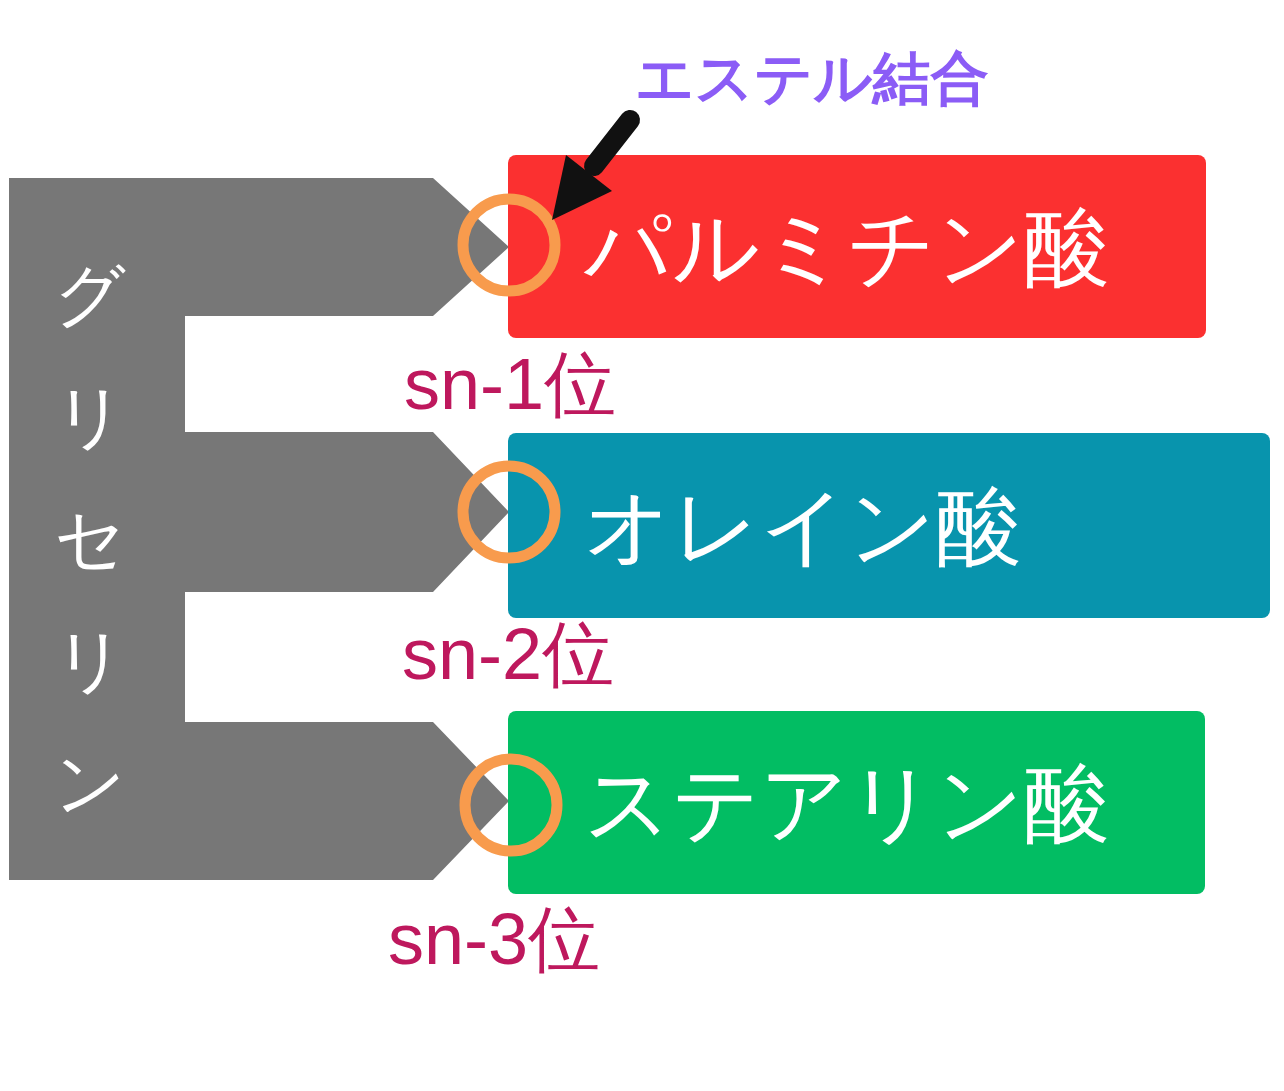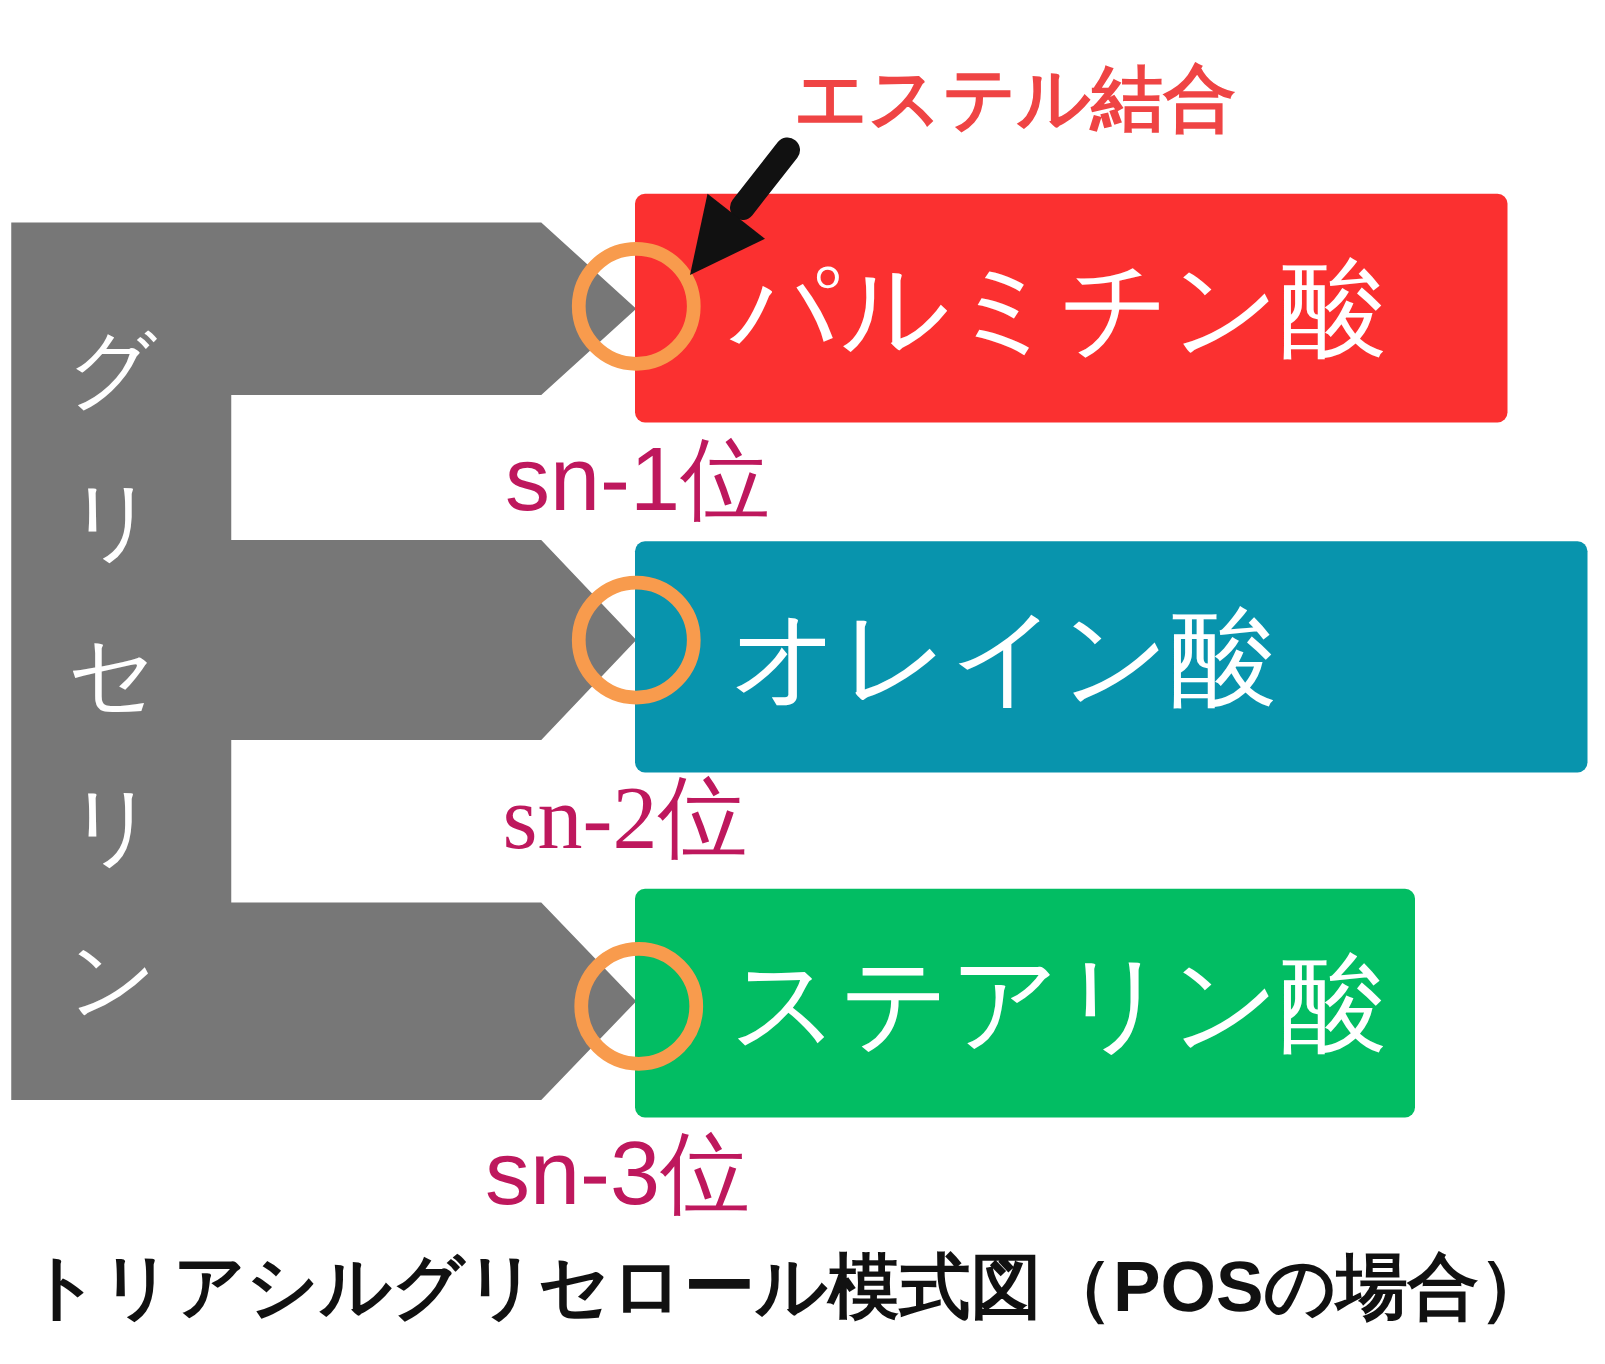--- a/index.html
+++ b/index.html
@@ -9,38 +9,38 @@
   }
   svg.layer { position:absolute; left:0; top:0; width:1284px; height:1091px; }
 
   .box {
     position:absolute; border-radius:8px; display:flex; align-items:center;
     box-sizing:border-box; padding-left:76px; color:#ffffff; font-size:86px;
     line-height:1; white-space:nowrap; z-index:2;
   }
   .box-palmitic { left:508px; top:155px; width:698px; height:183px; }
   .box-oleic    { left:508px; top:433px; width:762px; height:185px; }
-  .box-stearic  { left:508px; top:711px; width:624px; height:183px; }
+  .box-stearic  { left:508px; top:711px; width:697px; height:183px; }
 
   .glycerol-col { position:absolute; left:28px; top:234px; width:124px; z-index:2; }
   .g-char {
     height:122px; display:flex; align-items:center; justify-content:center;
     color:#ffffff; font-size:70px; line-height:1;
   }
 
   .ester-label {
     position:absolute; left:562px; top:40px; width:500px; text-align:center;
-    font-size:58px; font-weight:bold; color:#ef4444; z-index:4; white-space:nowrap;
+    font-size:58px; font-weight:bold; color:#8b5cf6; z-index:4; white-space:nowrap;
   }
   .sn-label {
     position:absolute; font-size:72px; color:#be185d; z-index:4; white-space:nowrap;
     line-height:1;
   }
   .sn-1 { left:404px; top:348px; }
-  .sn-2 { left:402px; top:618px;font-family:Liberation Serif, serif; }
+  .sn-2 { left:402px; top:618px; }
   .sn-3 { left:388px; top:903px; }
 
   .caption {
     position:absolute; left:22px; top:992px; font-size:57px; font-weight:bold;
     color:#111111; z-index:4; white-space:nowrap;
   }
   .z1 { z-index:1; } .z3 { z-index:3; }
 </style>
 </head>
 <body>
@@ -74,15 +74,14 @@
     <circle cx="509" cy="512" r="46" fill="none" stroke="#f89b4d" stroke-width="11"></circle>
     <circle cx="511" cy="805" r="46" fill="none" stroke="#f89b4d" stroke-width="11"></circle>
     <path d="M630,120 L594,166" fill="none" stroke="#111111" stroke-width="20" stroke-linecap="round"></path>
     <polygon fill="#111111" points="552,220 566,155 612,191"></polygon>
   </svg>
 
   <div class="ester-label">エステル結合</div>
   <div class="sn-label sn-1">sn-1位</div>
   <div class="sn-label sn-2">sn-2位</div>
   <div class="sn-label sn-3">sn-3位</div>
-  <div class="caption">トリアシルグリセロール模式図（POSの場合）</div>
 
 </div>
 
 </body></html>

